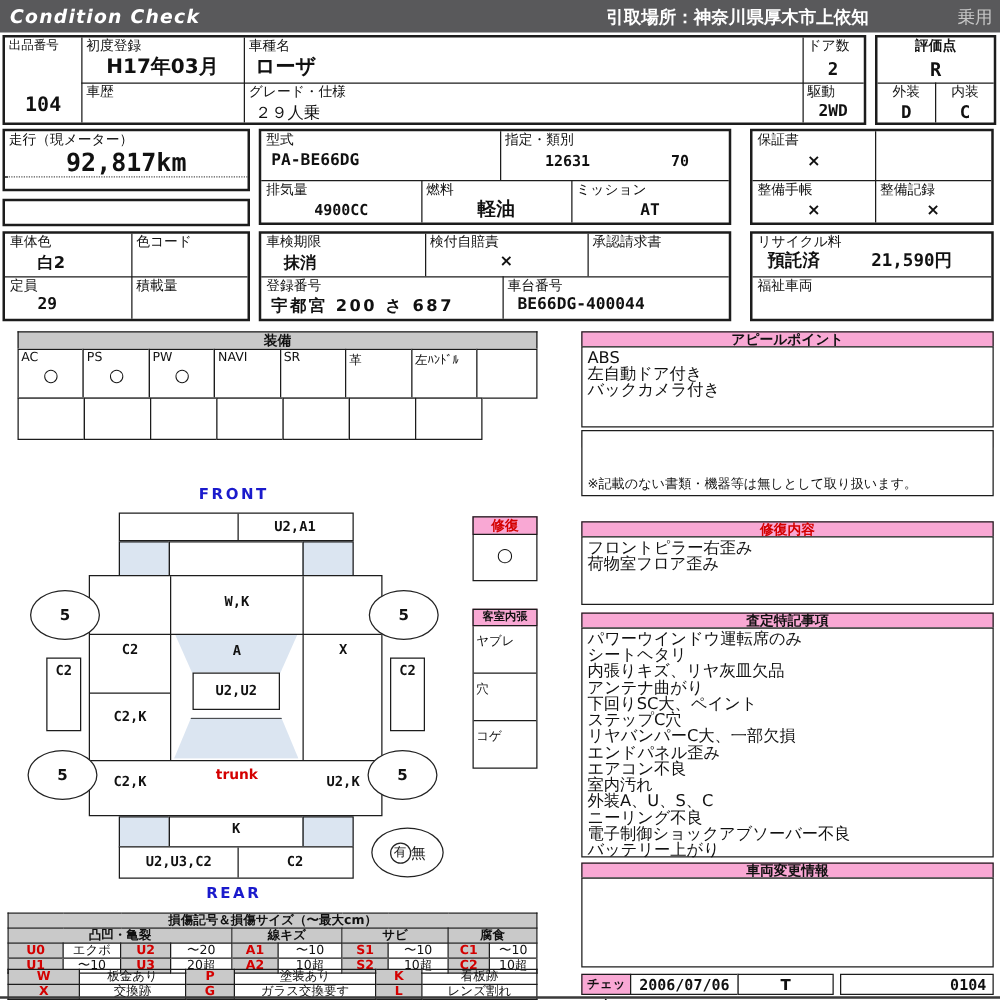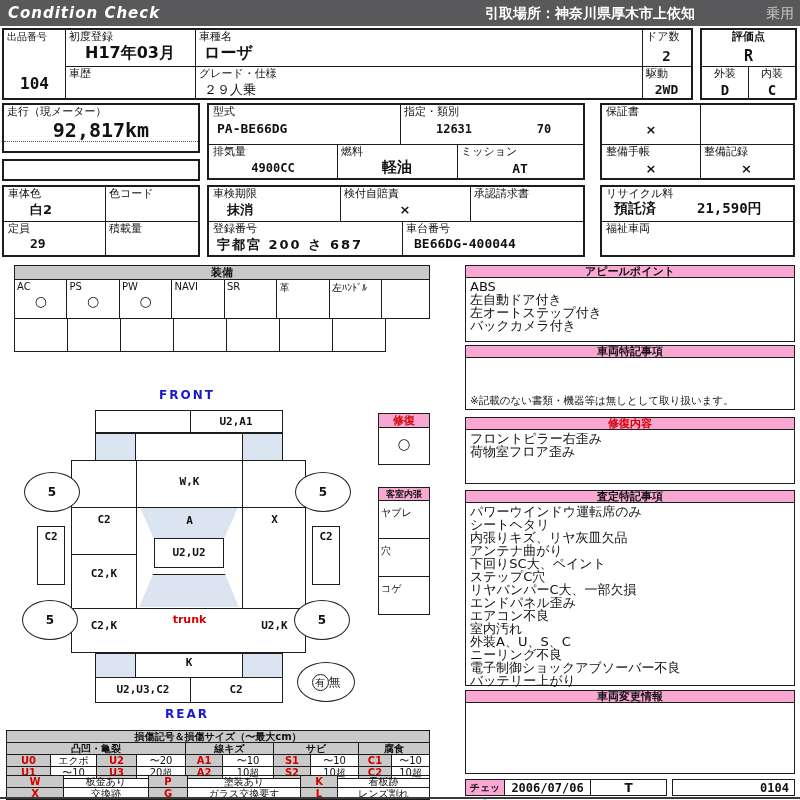--- a/index.html
+++ b/index.html
@@ -281,26 +281,25 @@
     </div>
     <div style="height:37px;">
       <span class="lbl" style="font-size:10px;padding-left:2px;">コゲ</span>
     </div>
   </div>
 
   <div class="abs grayhdr" style="left:465px;top:265px;width:330px;height:13px;">アピールポイント</div>
   <div class="abs secbody" style="left:465px;top:277px;width:330px;height:65px;padding:2px 4px;">
     <div class="secline">ABS</div>
     <div class="secline">左自動ドア付き</div>
-    <div class="secline">左オートステップ付き</div>
     <div class="secline">バックカメラ付き</div>
   </div>
 
   <div class="abs grayhdr" style="left:465px;top:345px;width:330px;height:13px;">車両特記事項</div>
-  <div class="abs secbody" style="left:465px;top:357px;width:330px;height:53px;">
+  <div class="abs secbody" style="left:465px;top:344px;width:330px;height:53px;">
     <div class="secline abs" style="left:4px;bottom:2px;font-size:10.5px;">※記載のない書類・機器等は無しとして取り扱います。</div>
   </div>
 
   <div class="abs grayhdr red" style="left:465px;top:417px;width:330px;height:13px;">修復内容</div>
   <div class="abs secbody" style="left:465px;top:429px;width:330px;height:55px;padding:2px 4px;">
     <div class="secline">フロントピラー右歪み</div>
     <div class="secline">荷物室フロア歪み</div>
   </div>
 
   <div class="abs grayhdr" style="left:465px;top:490px;width:330px;height:13px;">査定特記事項</div>

